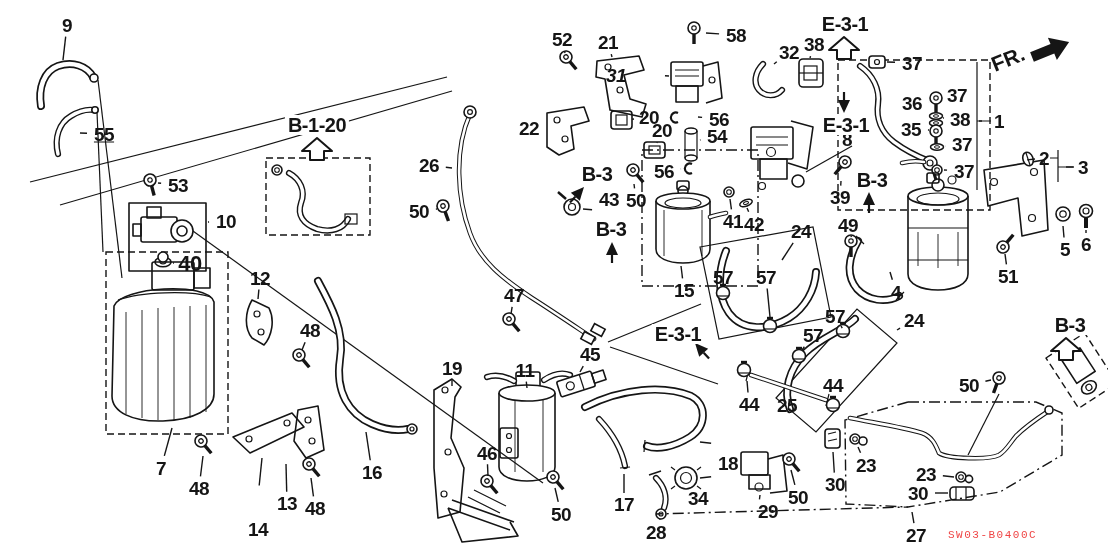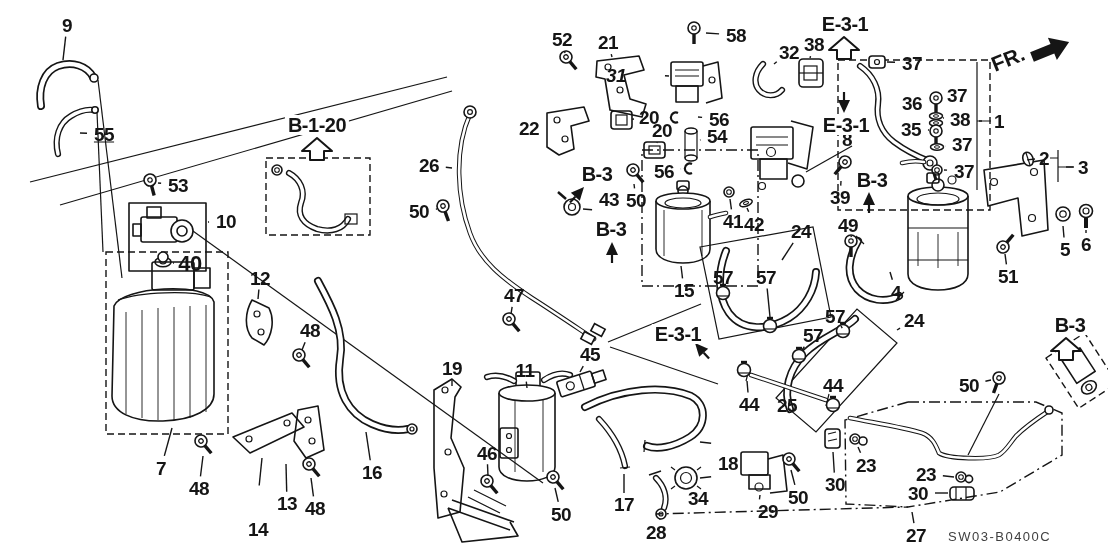--- a/index.html
+++ b/index.html
@@ -3,22 +3,22 @@
 <meta charset="utf-8">
 <style>
   html,body{margin:0;padding:0;background:#fff}
   .stage{position:relative;width:1108px;height:553px;background:#fff;overflow:hidden;
          font-family:"Liberation Sans",sans-serif}
   svg.layer{position:absolute;left:0;top:0}
   .callout{position:absolute;transform:translate(-50%,-50%);font-weight:bold;font-size:19px;
            letter-spacing:-0.5px;color:#151515;line-height:1;white-space:nowrap}
   .ref{position:absolute;transform:translate(-50%,-50%);font-weight:bold;font-size:20px;
        color:#151515;background:#fff;padding:0 3px;line-height:1;white-space:nowrap;letter-spacing:-0.5px}
-  .code{position:absolute;left:948px;top:529px;width:150px;font-family:Liberation Sans, sans-serif;
-        font-size:13px;letter-spacing:1.5px;color:#404040}
+  .code{position:absolute;left:948px;top:529px;width:150px;font-family:Liberation Mono, monospace;
+        font-size:11px;letter-spacing:1.5px;color:#ef4444}
   .to {stroke:#151515;stroke-width:8;fill:none;stroke-linecap:round;stroke-linejoin:round}
   .ti {stroke:#fff;stroke-width:4.6;fill:none;stroke-linecap:round;stroke-linejoin:round}
   .to2{stroke:#151515;stroke-width:6.2;fill:none;stroke-linecap:round}
   .ti2{stroke:#fff;stroke-width:3.4;fill:none;stroke-linecap:round}
   .tp {stroke:#151515;stroke-width:4.6;fill:none;stroke-linecap:round}
   .tpi{stroke:#fff;stroke-width:2.6;fill:none;stroke-linecap:round}
   .ln {stroke:#151515;stroke-width:1.6;fill:none;stroke-linejoin:round}
   .ln2{stroke:#151515;stroke-width:1.2;fill:none}
   .fw {fill:#fff;stroke:#151515;stroke-width:1.6}
   .dash{stroke:#151515;stroke-width:1.4;fill:none;stroke-dasharray:7 4}

